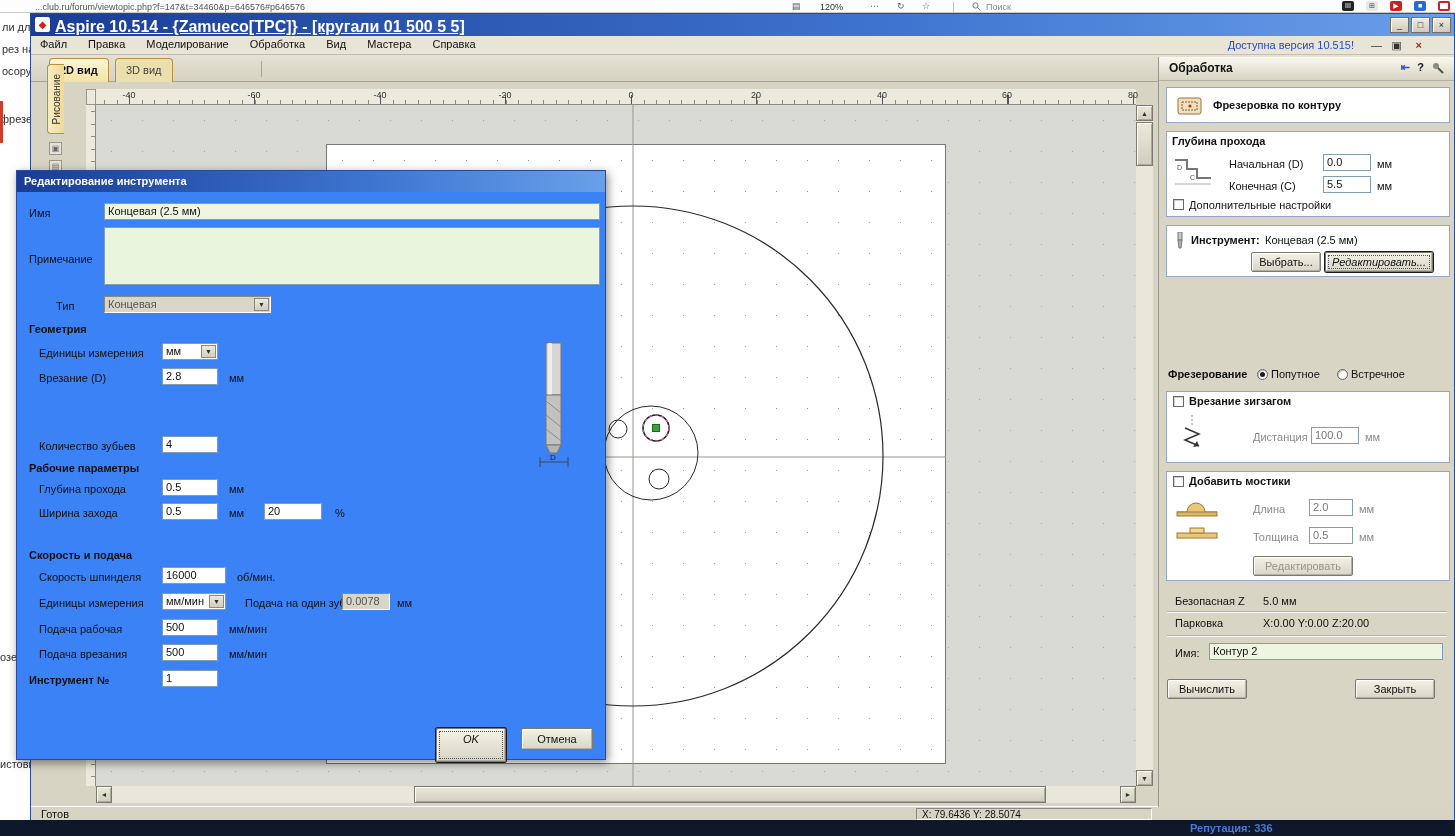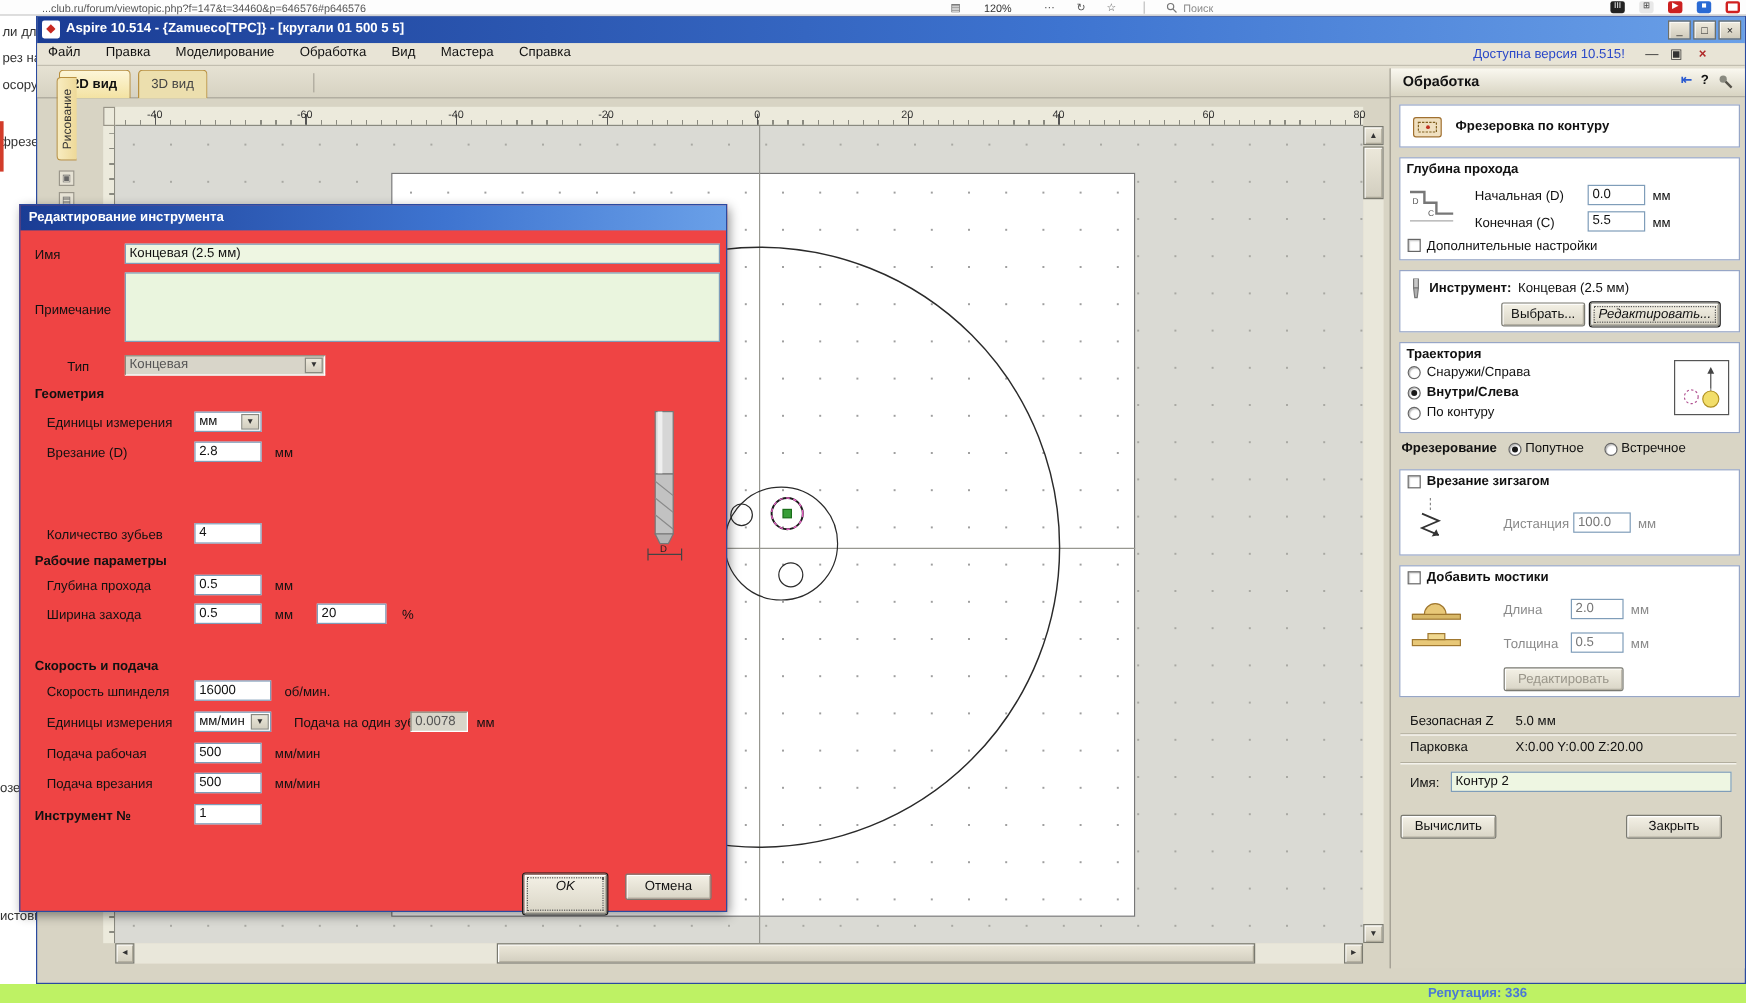--- a/index.html
+++ b/index.html
@@ -12,21 +12,21 @@
   .bbar{position:absolute;left:0;top:0;width:1455px;height:13px;background:#fdfdfd;border-bottom:1px solid #c9c9c9;z-index:5;}
   .bico{top:0;font-size:9px;color:#555;cursor:default;}
   .ext{position:absolute;top:1px;width:12px;height:10px;border-radius:2px;font-size:7px;line-height:10px;text-align:center;color:#fff;}
   
   .forum{position:absolute;left:0;top:13px;width:46px;height:807px;background:#fff;}
   .forum .t{font-size:11px;color:#333;}
   
   .appwin{position:absolute;left:30px;top:13px;width:1425px;height:807px;background:#d8d4c4;border:1px solid #2a4aa0;}
   .titlebar{position:absolute;left:0;top:0;width:100%;height:22px;background:linear-gradient(90deg,#1a3c94,#3e74d0 60%,#6aa0e8);}
   .appico{position:absolute;left:4px;top:3px;width:15px;height:15px;background:#fff;border-radius:2px;color:#c82820;font-size:10px;line-height:15px;text-align:center;}
-  .ttxt{position:absolute;left:24px;top:4px;color:#fff;font-weight:bold;font-size:11px;}
+  .ttxt{position:absolute;left:24px;top:4px;color:#fff;font-weight:bold;font-size:16px;text-decoration:underline;}
   .wbtns{position:absolute;right:3px;top:3px;display:flex;gap:2px;}
   .wb{width:19px;height:16px;background:linear-gradient(180deg,#f0ecdf,#cfcabb);border:1px solid #6f6f66;box-shadow:inset 1px 1px 0 #fff;font-size:9px;line-height:14px;text-align:center;color:#222;}
   .menubar{position:absolute;left:0;top:22px;width:100%;height:19px;background:#e8e4d6;border-bottom:1px solid #c2beb0;}
   .mitem{display:inline-block;padding:2px 9px 0 9px;height:19px;}
   .tabrow{position:absolute;left:0;top:41px;width:100%;height:27px;background:linear-gradient(180deg,#e6e2d3,#d6d2c2);border-bottom:1px solid #a9a598;}
   .tab{position:absolute;top:3px;height:24px;border:1px solid #b89040;border-bottom:none;border-radius:4px 4px 0 0;text-align:center;line-height:22px;padding:0 10px;}
   .tab.active{background:linear-gradient(180deg,#fdf6d8,#f3e2a2);font-weight:bold;}
   .tab.inactive{background:#ecdfae;color:#444;}
   .layerbox{position:absolute;left:238px;top:46px;width:90px;height:18px;background:#f2efe3;border:1px solid #a8a494;line-height:16px;padding-left:18px;}
   .ticons{position:absolute;left:700px;top:44px;display:flex;gap:3px;align-items:center;height:22px;}
@@ -64,25 +64,25 @@
   .fld.dis{background:#d8d5c9;color:#555;border-color:#8c887c #fff #fff #8c887c;}
   .dar{position:absolute;right:1px;top:1px;width:15px;height:13px;background:linear-gradient(180deg,#ece8da,#d2cebf);border:1px solid #8a8a80;font-size:7px;line-height:12px;text-align:center;color:#333;}
   .btn{position:absolute;background:linear-gradient(180deg,#f4f1e6,#d9d5c6);border:1px solid #7a7a72;border-radius:2px;box-shadow:inset 1px 1px 0 #fff,inset -1px -1px 0 #b4b0a2;text-align:center;font-size:11px;line-height:18px;}
   .btn.focusd{box-shadow:0 0 0 1px #1a1a1a,inset 1px 1px 0 #fff,inset -1px -1px 0 #b4b0a2;outline:1px dotted #555;outline-offset:-4px;font-style:italic;}
   .btn.dis{color:#9a968a;}
   .radio{position:absolute;width:11px;height:11px;border-radius:50%;background:#fff;border:1px solid #666;box-shadow:inset 1px 1px 1px #bbb;}
   .radio.sel::after{content:"";display:block;width:5px;height:5px;margin:2px;border-radius:50%;background:#1a1a1a;}
   .chk{position:absolute;width:11px;height:11px;background:#fff;border:1px solid #666;box-shadow:inset 1px 1px 1px #ccc;}
   .sep{position:absolute;left:8px;width:280px;height:2px;border-top:1px solid #b2ae9e;border-bottom:1px solid #fdfcf8;}
   
-  .dialog{position:absolute;left:16px;top:170px;width:590px;height:590px;background:#ef4444;border:1px solid #2a4aa0;box-shadow:2px 3px 9px rgba(0,0,0,.45);z-index:50;}
+  .dialog{position:absolute;left:16px;top:170px;width:590px;height:590px;background:#3b82f6;border:1px solid #2a4aa0;box-shadow:2px 3px 9px rgba(0,0,0,.45);z-index:50;}
   .dtitle{position:absolute;left:0;top:0;width:100%;height:21px;background:linear-gradient(90deg,#1a3c94,#3e74d0 60%,#6aa0e8);color:#fff;font-weight:bold;line-height:20px;padding-left:7px;}
   .note{position:absolute;background:#eaf5de;border:1px solid #7f9db9;}
   
-  .bstrip{position:absolute;left:0;top:820px;width:1455px;height:16px;background:#bef264;}
+  .bstrip{position:absolute;left:0;top:820px;width:1455px;height:16px;background:#0f172a;}
   .bstrip .t{color:#4a78d6;font-weight:bold;top:2px;}
 </style>
 </head>
 <body>
 
 <div class="screen">
 
   <div class="forum">
     <span class="t" style="left:2px;top:8px">ли для</span>
     <span class="t" style="left:2px;top:30px">рез на</span>
@@ -210,20 +210,24 @@
       <div class="sthumb" style="left:0;top:17px;width:17px;height:44px"></div>
       <div class="sbtn" style="left:0;top:665px;width:17px;height:16px;line-height:15px">▼</div>
     </div>
     <div class="sb" style="left:65px;top:772px;width:1040px;height:17px">
       <div class="sbtn" style="left:0;top:0;width:16px;height:17px;line-height:16px">◄</div>
       <div class="sthumb" style="left:318px;top:0;width:632px;height:17px"></div>
       <div class="sbtn" style="left:1024px;top:0;width:16px;height:17px;line-height:16px">►</div>
     </div>
     <div class="sb" style="left:1105px;top:772px;width:17px;height:17px;background:#d8d4c4"></div>
 
+    <div class="statusbar">
+      <span class="t" style="left:10px;top:1px">Готов</span>
+      <div class="coords">X: 79.6436 Y: 28.5074</div>
+    </div>
 
     <div class="panel">
       <div class="phead">
         <span class="t b" style="left:10px;top:5px;font-size:12px">Обработка</span>
         <span class="t" style="right:44px;top:4px;color:#2a5ad0;font-weight:bold">⇤</span>
         <span class="t b" style="right:30px;top:4px">?</span>
         <svg class="t" style="right:10px;top:5px" width="12" height="12" viewBox="0 0 12 12">
             <circle cx="4" cy="4" r="3" fill="#8a8a80"></circle>
             <line x1="6" y1="6" x2="11" y2="11" stroke="#55524a" stroke-width="2"></line>
           </svg>
@@ -260,36 +264,20 @@
         <svg class="t" style="left:7px;top:6px" width="12" height="18" viewBox="0 0 12 18">
           <rect x="4" y="0" width="4" height="8" fill="#c8c8c8" stroke="#777"></rect>
             <path d="M4 8 h4 l-1 8 h-2 Z" fill="#b0b0b0" stroke="#777"></path>
         </svg>
         <span class="t b" style="left:24px;top:8px">Инструмент:</span>
         <span class="t" style="left:98px;top:8px">Концевая (2.5 мм)</span>
         <div class="btn" style="left:84px;top:26px;width:70px;height:20px">Выбрать...</div>
         <div class="btn focusd" style="left:158px;top:26px;width:108px;height:20px">Редактировать...</div>
       </div>
 
-      <div class="grp" style="top:228px;height:76px">
-        <span class="t b" style="left:5px;top:3px">Траектория</span>
-        <div class="radio" style="left:6px;top:19px"></div>
-        <span class="t" style="left:22px;top:18px">Снаружи/Справа</span>
-        <div class="radio sel" style="left:6px;top:36px"></div>
-        <span class="t b" style="left:22px;top:35px">Внутри/Слева</span>
-        <div class="radio" style="left:6px;top:53px"></div>
-        <span class="t" style="left:22px;top:52px">По контуру</span>
-        <svg class="t" style="right:8px;top:14px;background:#fff;border:1px solid #555" width="46" height="46" viewBox="0 0 46 46">
-          <line x1="31" y1="8" x2="31" y2="24" stroke="#444"></line>
-          <path d="M28 11 L31 5 L34 11 Z" fill="#444"></path>
-          <line x1="31" y1="24" x2="31" y2="36" stroke="#888" stroke-dasharray="2 2"></line>
-          <circle cx="14" cy="31" r="6" fill="none" stroke="#b05090" stroke-dasharray="2 2"></circle>
-          <circle cx="31" cy="33" r="7" fill="#f2de6a" stroke="#b09020"></circle>
-        </svg>
-      </div>
 
       <span class="t b" style="left:9px;top:311px">Фрезерование</span>
       <div class="radio sel" style="left:98px;top:312px"></div>
       <span class="t" style="left:112px;top:311px">Попутное</span>
       <div class="radio" style="left:178px;top:312px"></div>
       <span class="t" style="left:192px;top:311px">Встречное</span>
 
       <div class="grp" style="top:334px;height:72px">
         <div class="chk" style="left:6px;top:4px"></div>
         <span class="t b" style="left:22px;top:3px">Врезание зигзагом</span>

